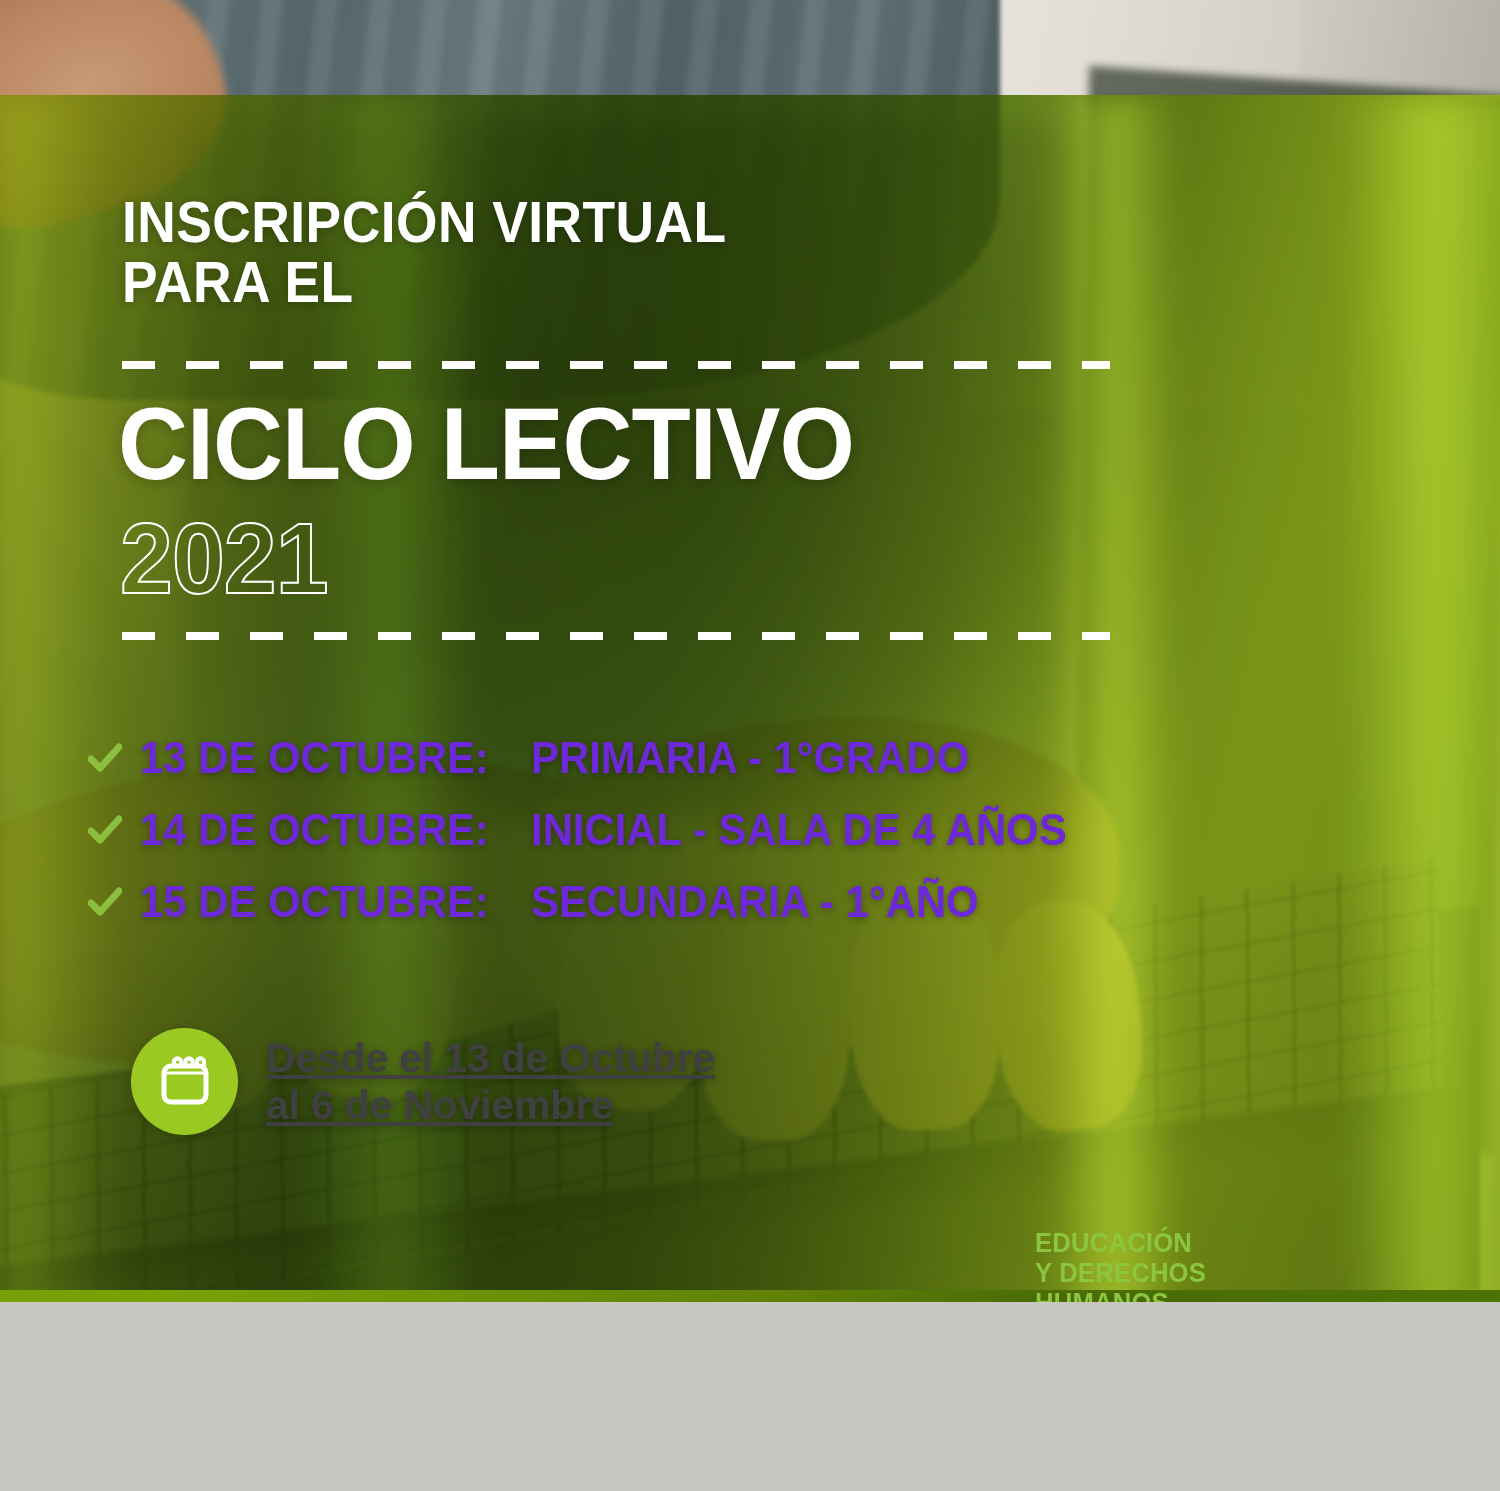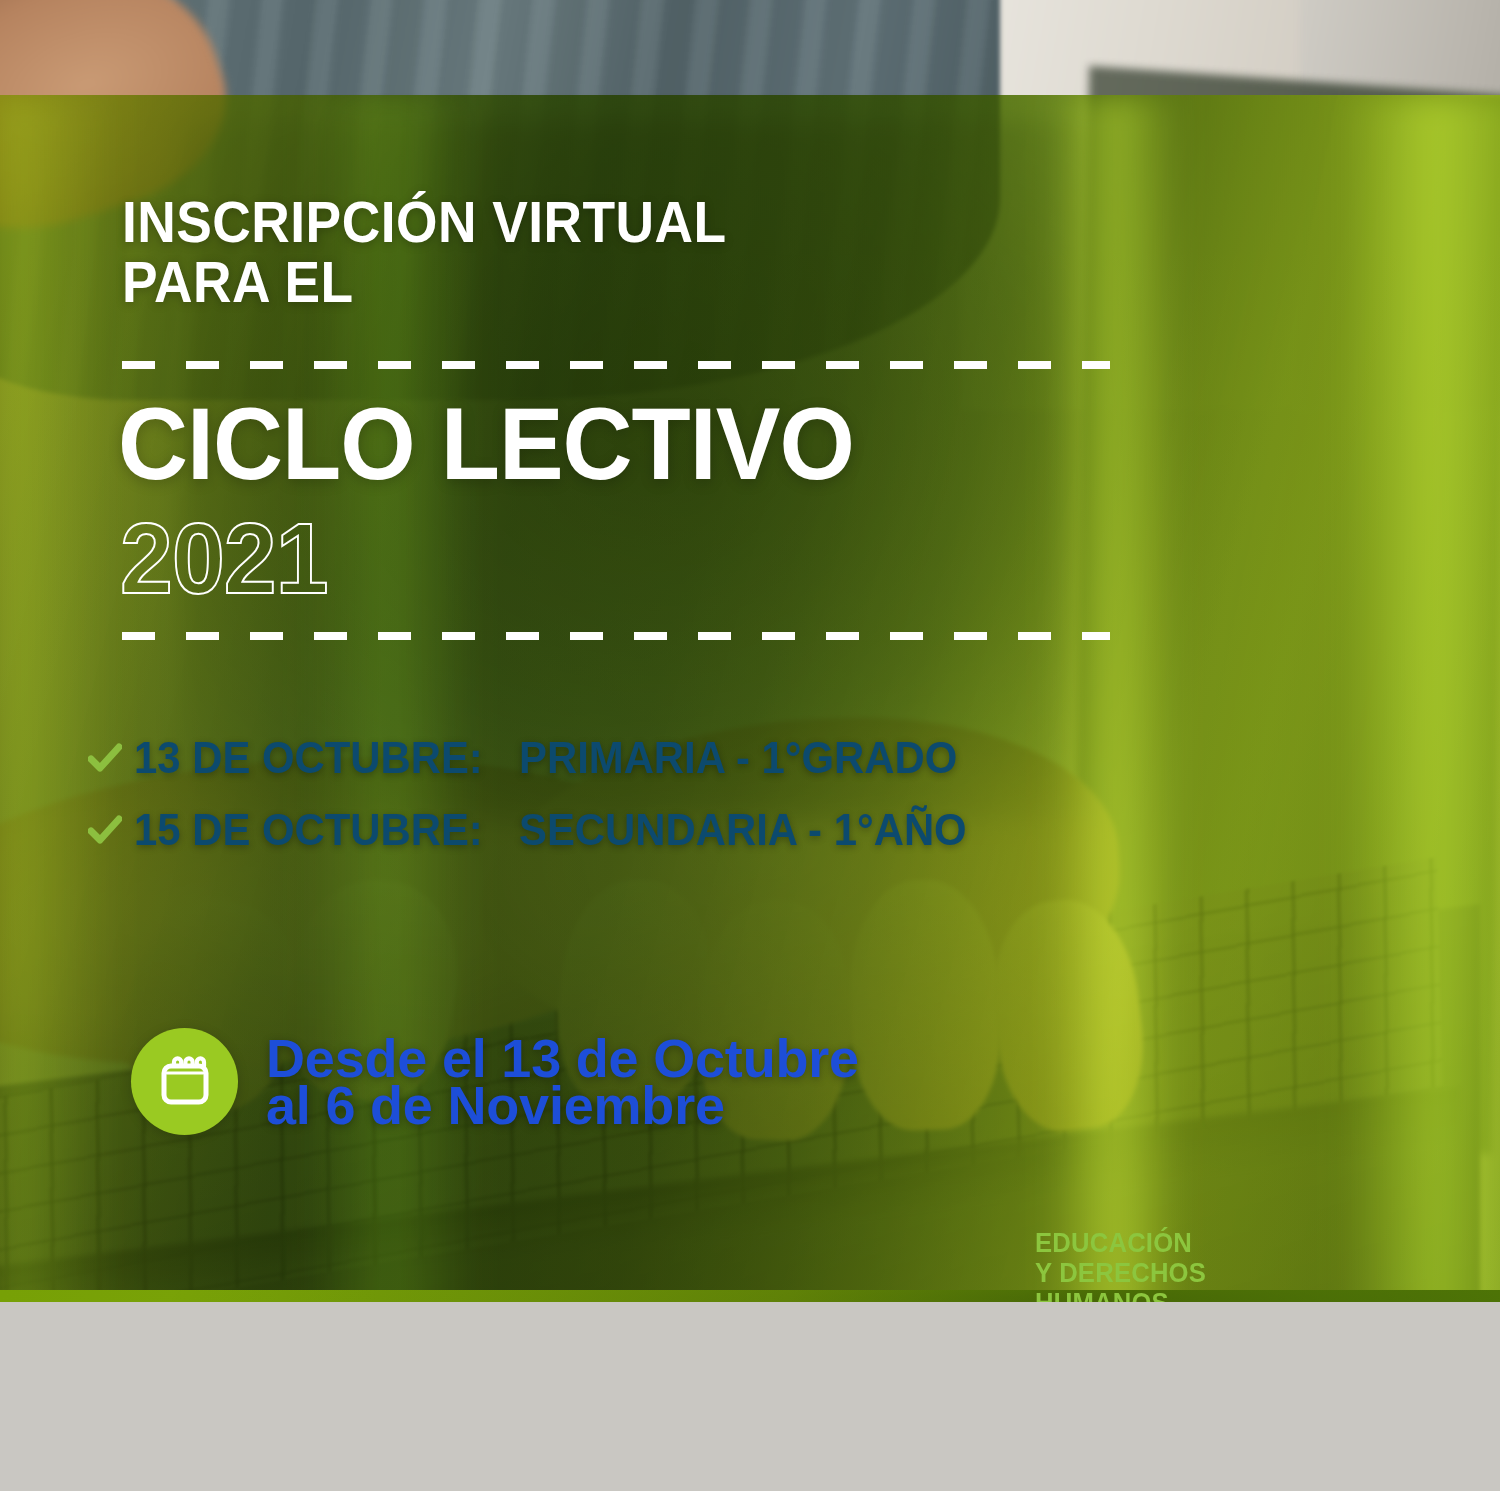--- a/index.html
+++ b/index.html
@@ -237,23 +237,23 @@
     letter-spacing:-1px;
     color:transparent;
     -webkit-text-stroke:2px #ffffff;
     transform:scaleX(.95);
     transform-origin:left top;
   }
 
   
   .dates{position:absolute;left:88px;top:722px;width:1250px;}
   .date-row{
-    display:flex;align-items:center;gap:12px;
+    display:flex;align-items:center;gap:18px;
     height:72px;
-    color:#0c4a6e;
+    color:#6d28d9;
     white-space:nowrap;
   }
   .chk{flex:0 0 auto;width:34px;height:30px;display:block;}
   .d-day{
     font-size:45px;font-weight:700;letter-spacing:0px;
     transform:scaleX(.93);transform-origin:left center;
     text-shadow:0 2px 8px rgba(0,0,0,.3);
   }
   .d-cat{
     font-size:45px;font-weight:700;letter-spacing:0px;
@@ -267,24 +267,25 @@
   .info-cal{top:1028px;}
   .info-web{top:1188px;}
   .info-row{display:flex;align-items:center;gap:28px;}
   .circ{
     flex:0 0 auto;width:107px;height:107px;border-radius:50%;
     background:#9ACA22;
     display:flex;align-items:center;justify-content:center;
     box-shadow:0 2px 12px rgba(0,0,0,.18);
   }
   .info-text{
-    color:#1d4ed8;font-weight:700;font-size:54px;line-height:47px;
+    color:#404040;font-weight:700;font-size:41px;line-height:47px;
     white-space:pre-line;
     text-shadow:0 2px 9px rgba(0,0,0,.3);
     letter-spacing:-.2px;
+    text-decoration:underline;
   }
 
   
   .logo{position:absolute;left:1035px;top:1222px;display:flex;align-items:flex-start;gap:28px;}
   .logo-left{display:flex;flex-direction:column;align-items:flex-start;}
   .logo-mark{display:block;}
   .logo-rionegro{
     margin-top:7px;
     color:#8CC63E;font-weight:700;font-size:30px;letter-spacing:.6px;
     transform:scaleX(.96);transform-origin:left top;
@@ -352,20 +353,27 @@
     <div class="dates">
 
       <div class="date-row">
         <svg class="chk" viewBox="0 0 34 30">
           <path d="M3 16 L12 25 L31 4" fill="none" stroke="#8CBF3F" stroke-width="7" stroke-linecap="round" stroke-linejoin="round"></path>
         </svg>
         <span class="d-day">13 DE OCTUBRE:</span>
         <span class="d-cat">PRIMARIA - 1°GRADO</span>
       </div>
 
+      <div class="date-row">
+        <svg class="chk" viewBox="0 0 34 30">
+          <path d="M3 16 L12 25 L31 4" fill="none" stroke="#8CBF3F" stroke-width="7" stroke-linecap="round" stroke-linejoin="round"></path>
+        </svg>
+        <span class="d-day">14 DE OCTUBRE:</span>
+        <span class="d-cat">INICIAL - SALA DE 4 AÑOS</span>
+      </div>
 
       <div class="date-row">
         <svg class="chk" viewBox="0 0 34 30">
           <path d="M3 16 L12 25 L31 4" fill="none" stroke="#8CBF3F" stroke-width="7" stroke-linecap="round" stroke-linejoin="round"></path>
         </svg>
         <span class="d-day">15 DE OCTUBRE:</span>
         <span class="d-cat">SECUNDARIA - 1°AÑO</span>
       </div>
 
     </div>

